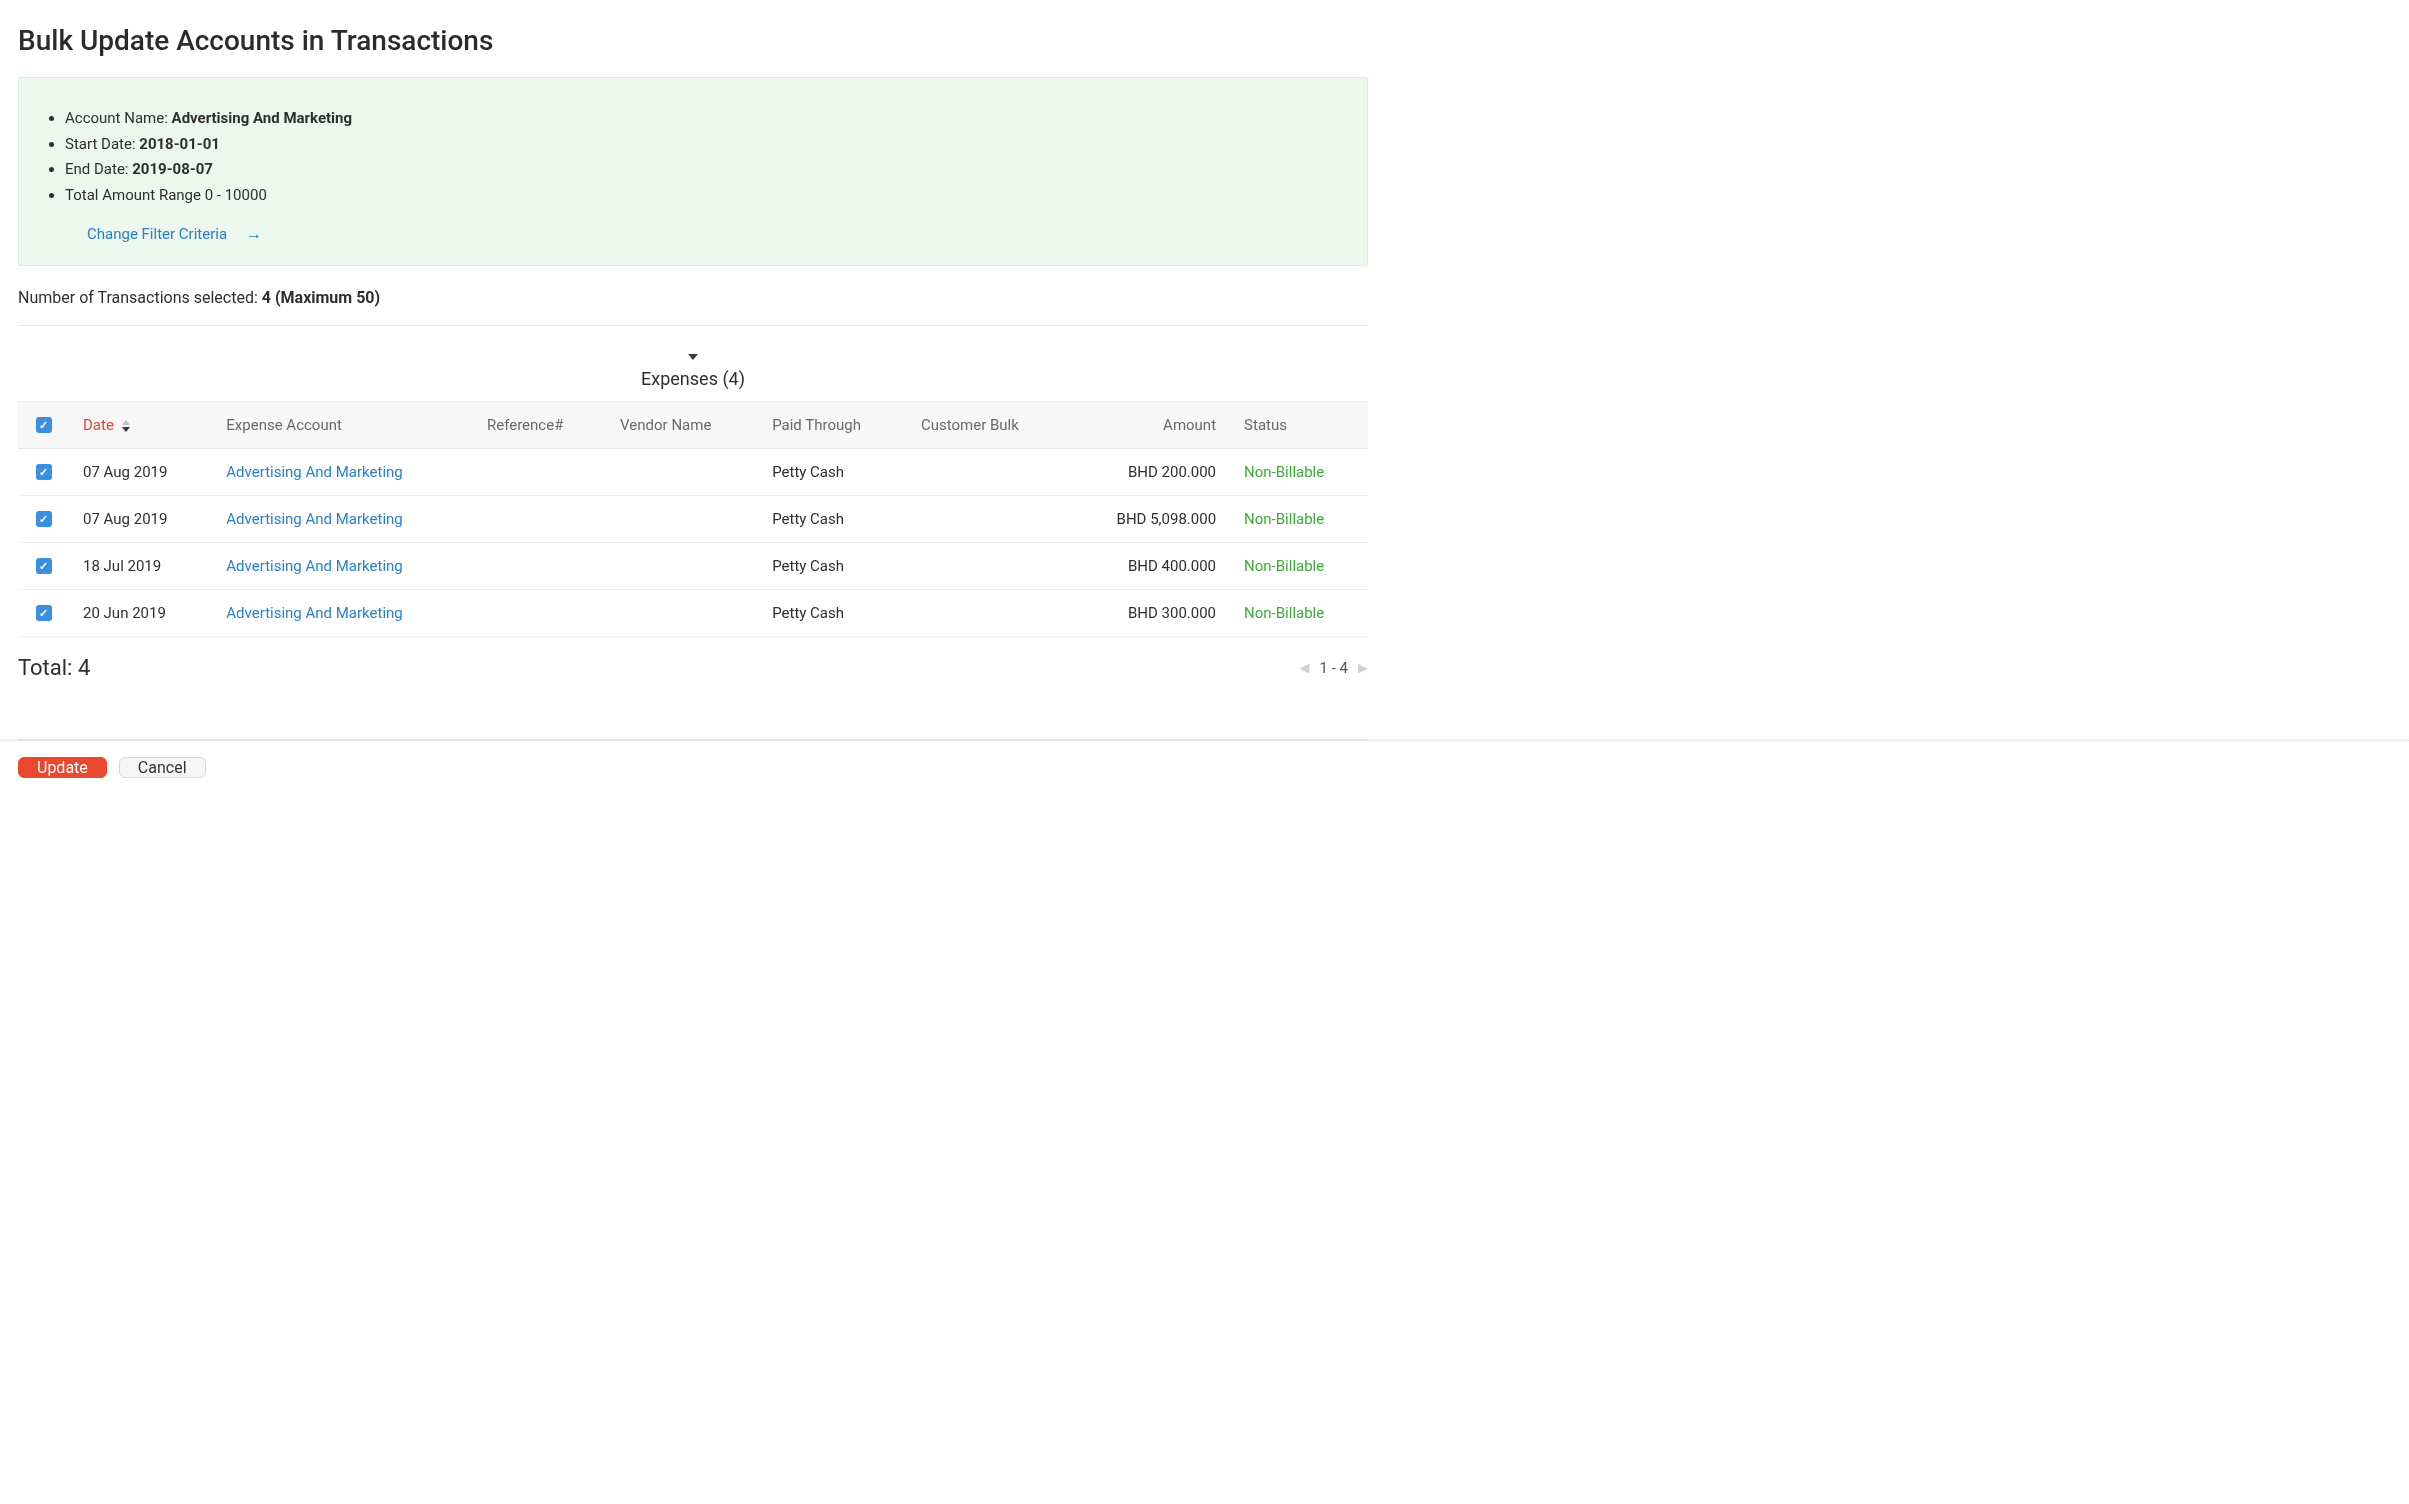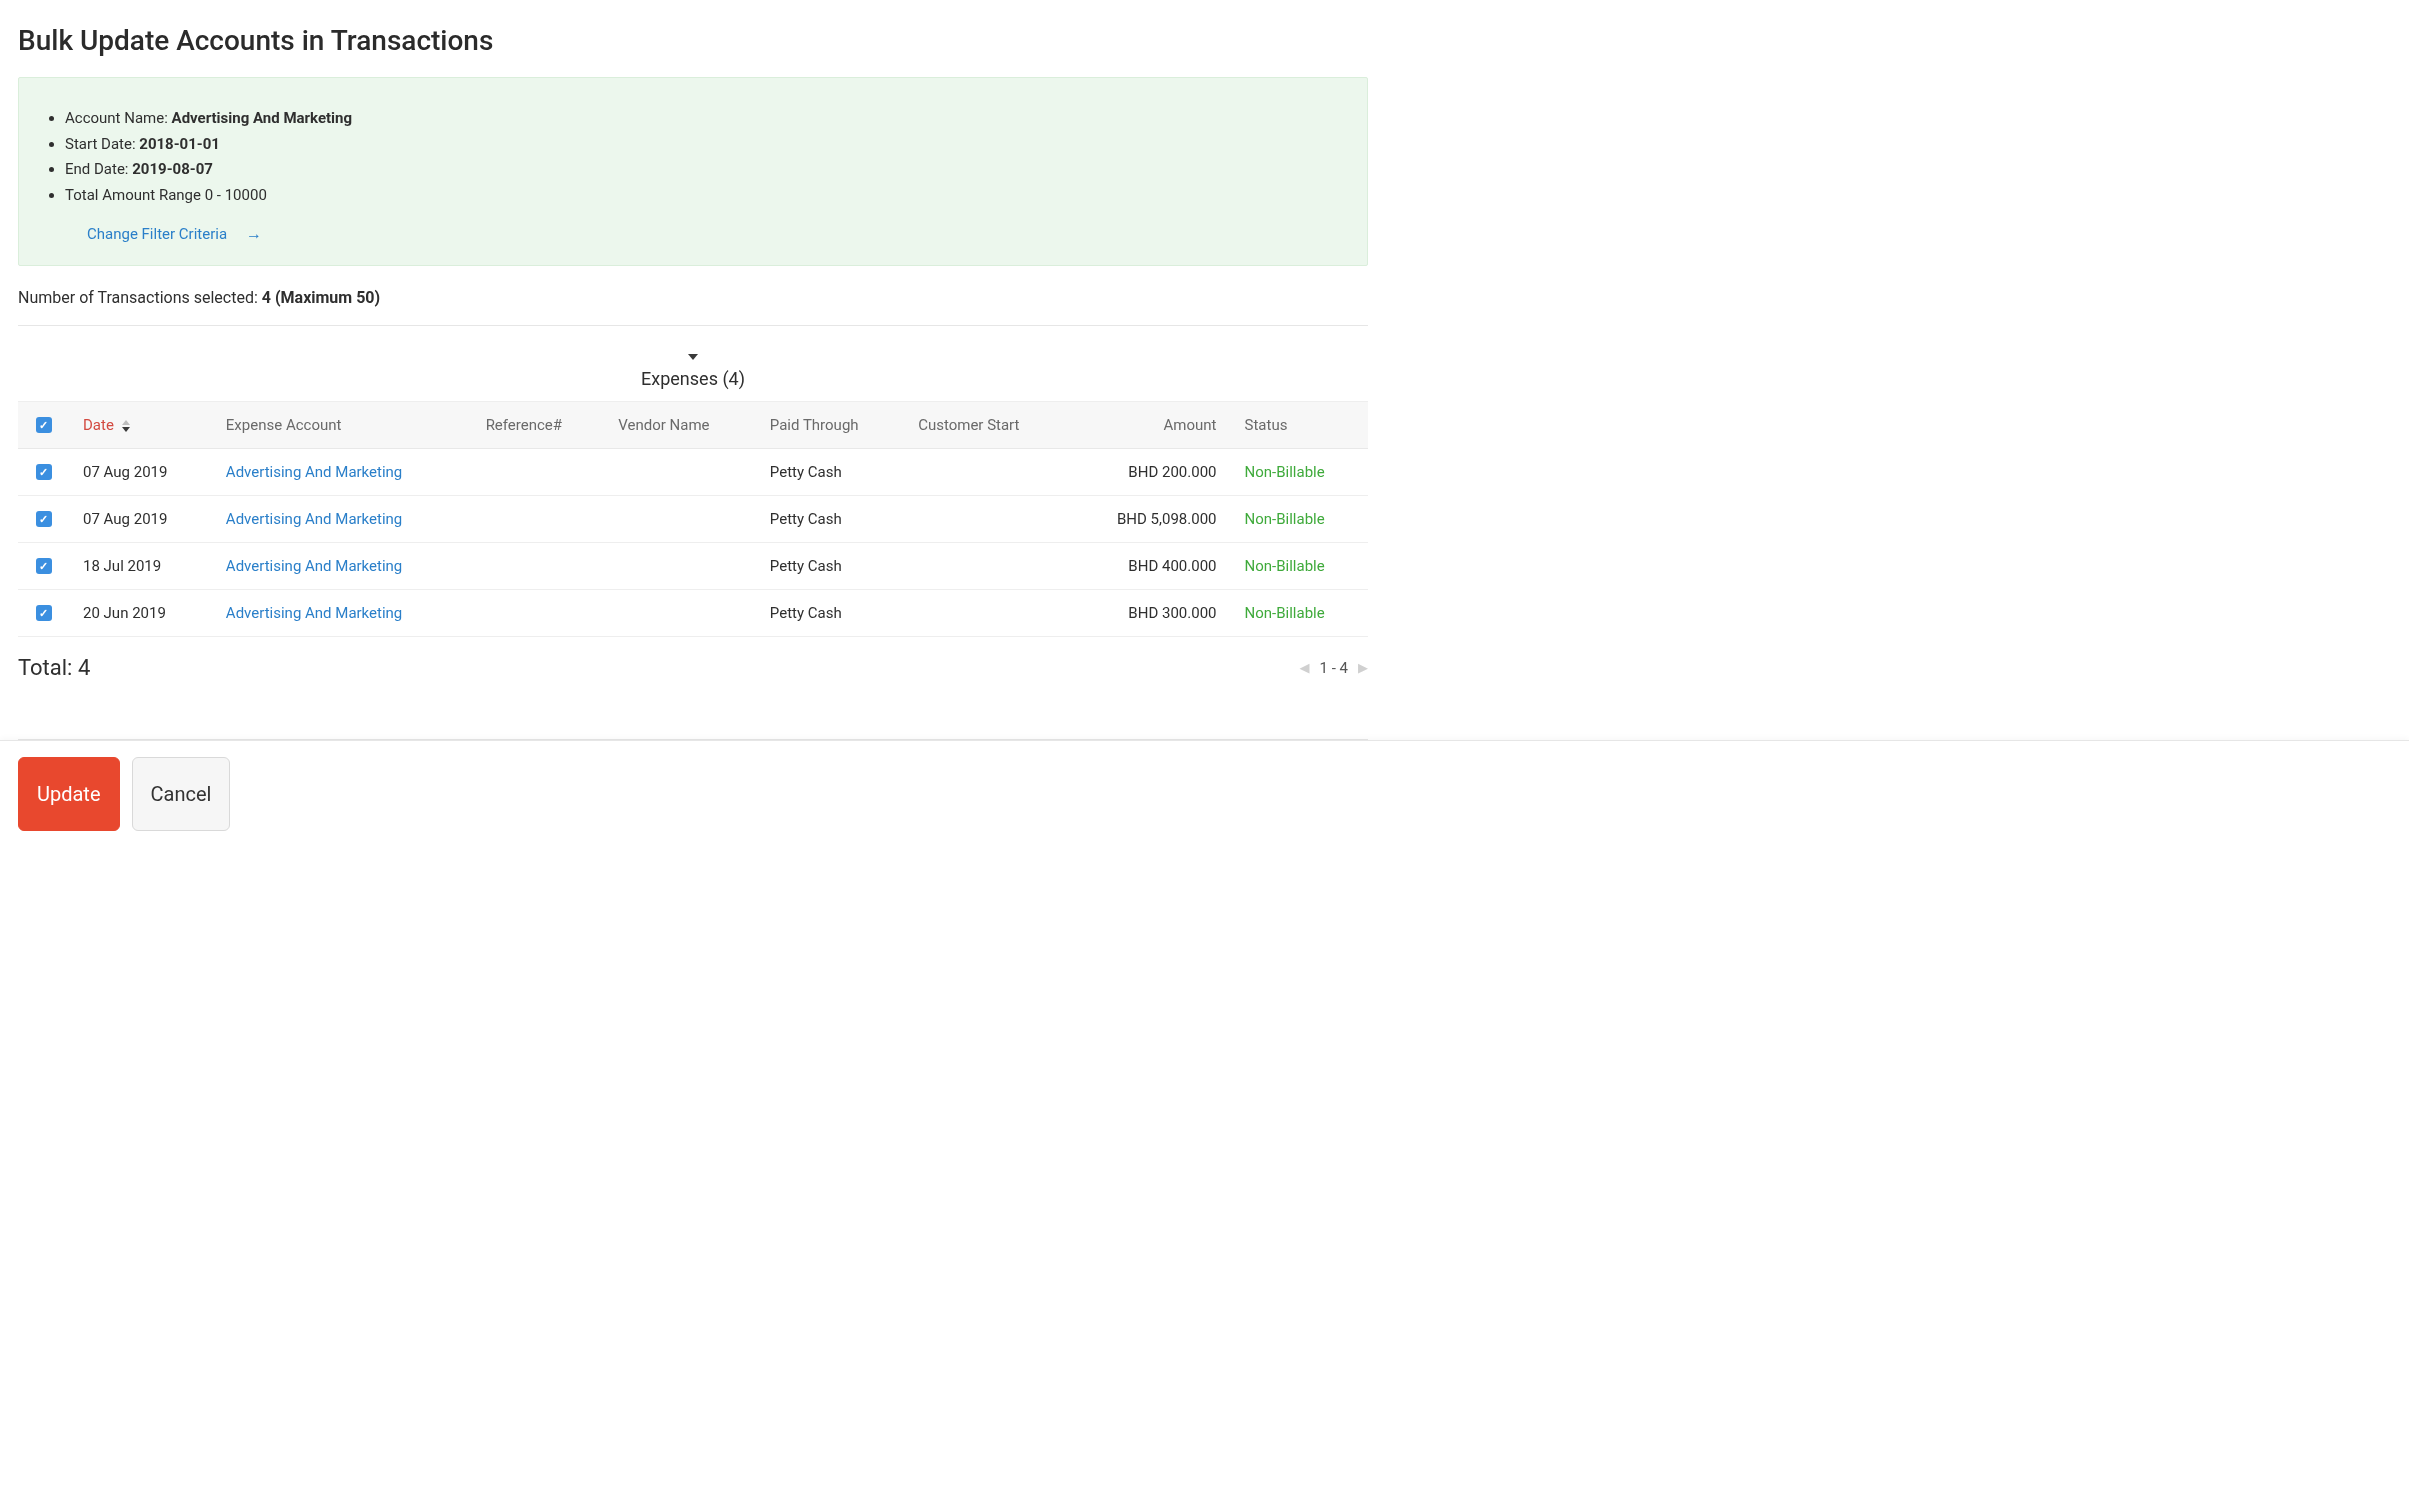--- a/index.html
+++ b/index.html
@@ -168,22 +168,22 @@
   .pager .pg-arrow { color: #d0d0d0; cursor: pointer; font-size: 13px; user-select: none; }
 
   .action-bar-wrap {
     border-top: 1px solid #e6e6e6;
     background: #fff;
     padding: 16px 18px 24px 18px;
     box-shadow: 0 -2px 6px rgba(0,0,0,0.03);
   }
   .action-bar { max-width: 1386px; display: flex; gap: 12px; }
   .btn {
-    font-size: 20px;
-    padding: 24px 18px;
+    font-size: 16px;
+    padding: 0 18px;
     border-radius: 6px;
     cursor: pointer;
     border: 1px solid transparent;
     font-family: inherit;
   }
   .btn-primary {
     background: #e8482e;
     color: #fff;
     border-color: #e8482e;
   }
@@ -243,21 +243,21 @@
             <span>Date</span>
             <span class="sort-arrows">
                 <span class="up"></span>
                 <span class="down"></span>
               </span>
           </th>
           <th>Expense Account</th>
           <th>Reference#</th>
           <th>Vendor Name</th>
           <th>Paid Through</th>
-          <th>Customer Start</th>
+          <th>Customer Bulk</th>
           <th class="amount-col">Amount</th>
           <th>Status</th>
         </tr>
       </thead>
       <tbody id="expenses-body">
 
       <tr>
             <td class="cb-col"><input type="checkbox" class="checkbox" checked="" style=""></td>
             <td>07 Aug 2019</td>
             <td class="link-cell"><a>Advertising And Marketing</a></td>

